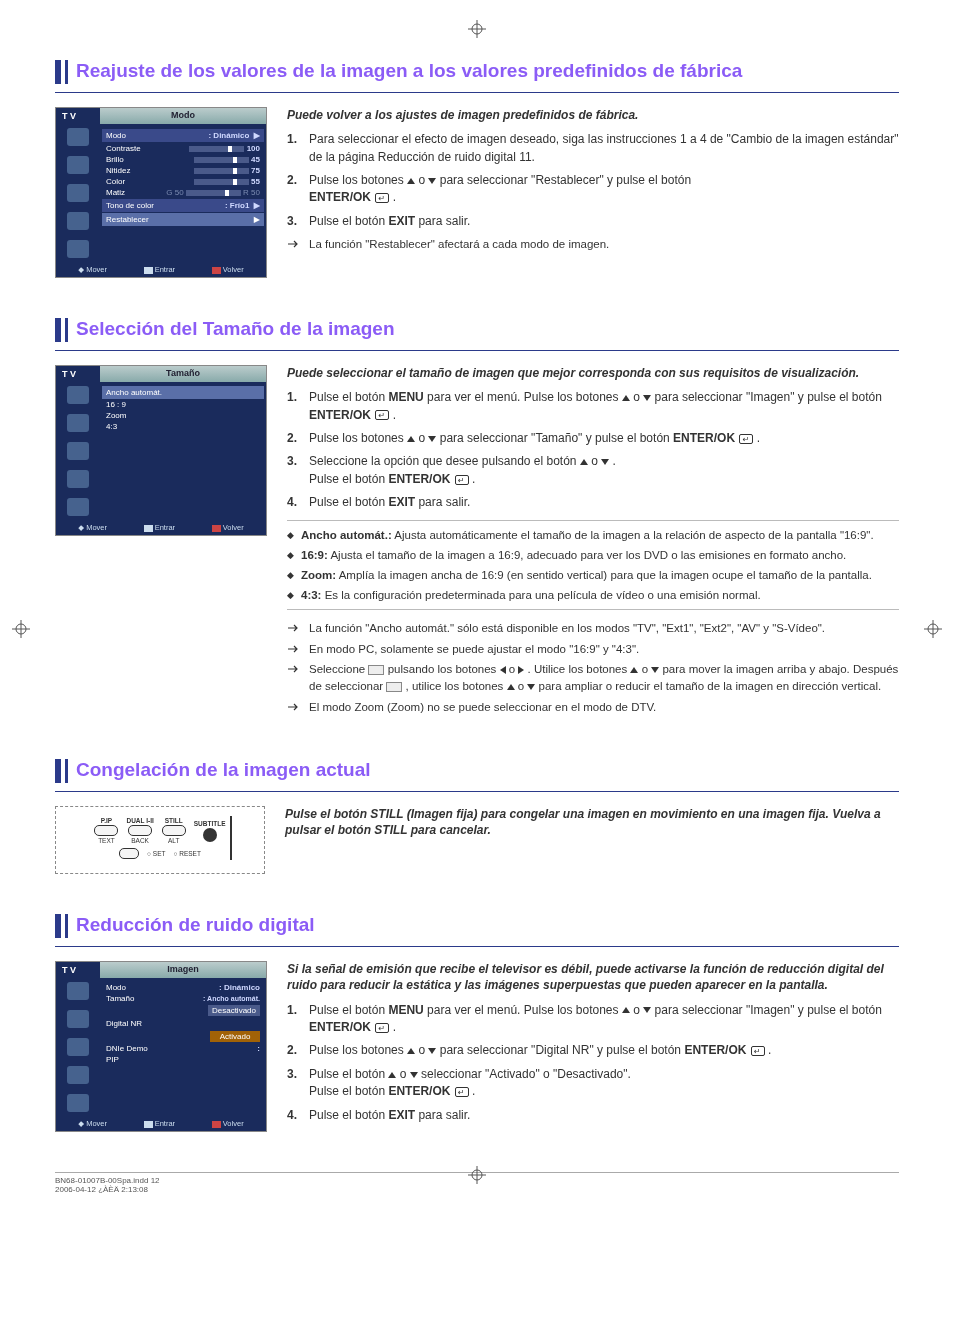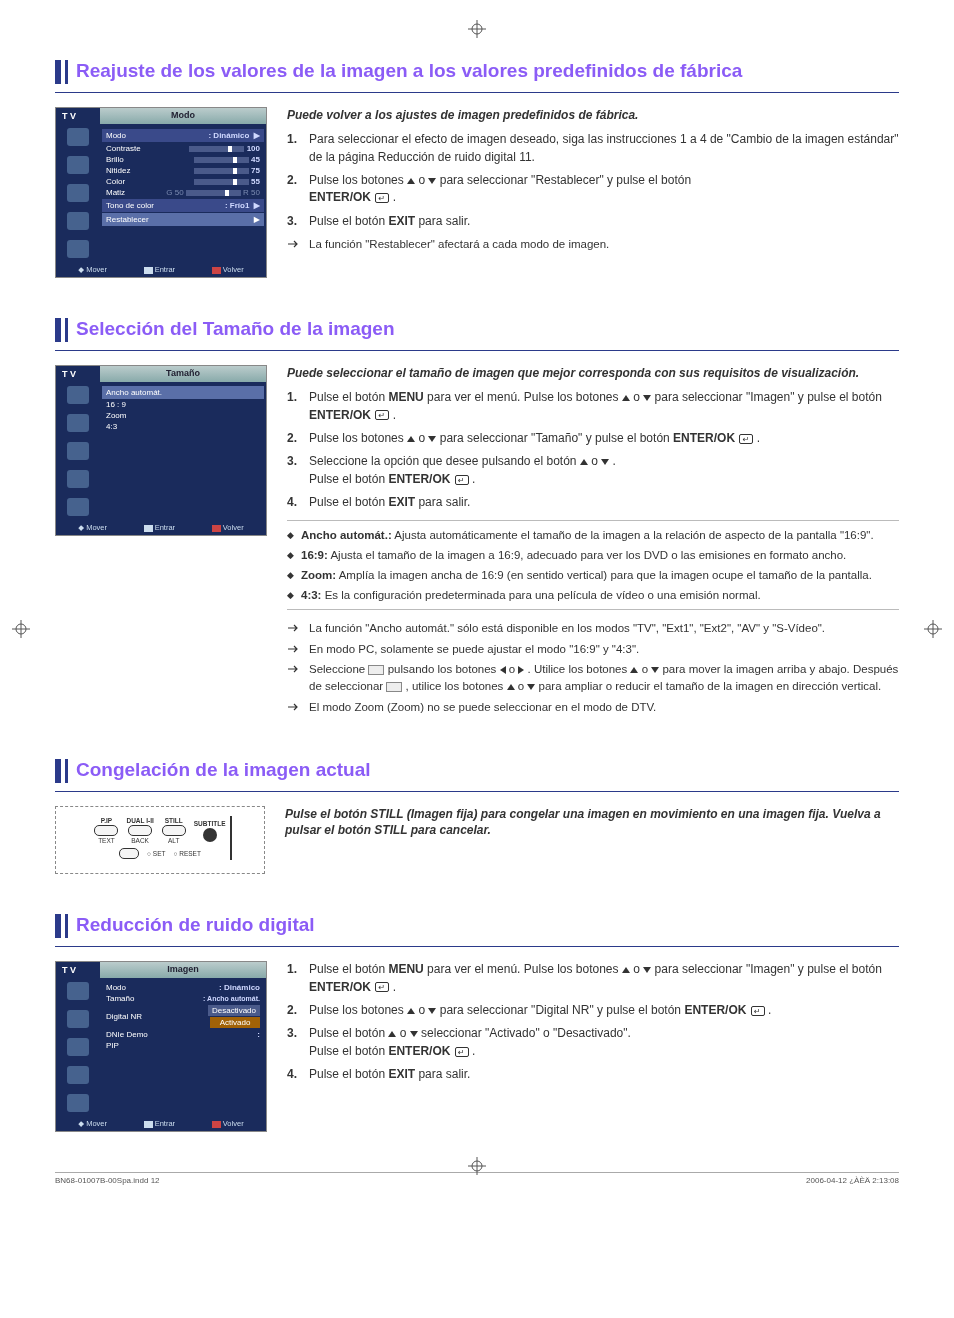--- a/index.html
+++ b/index.html
@@ -69,21 +69,21 @@
   .remote-btn .cap { font-size: 6.5px; font-weight: bold; }
   .remote-btn .oval { width: 24px; height: 11px; border: 1px solid #333; border-radius: 5px; background: #f5f5f5; }
   .remote-btn .sub { font-size: 6.5px; }
   .still-highlight { position: relative; }
   .still-highlight::after { content:""; position:absolute; top:-4px; bottom:-18px; right:-6px; width:2px; background:#333; }
 
   .osd-opt { background:#4a5a8a; color:#fff; padding:1px 4px; font-size:8px; display:inline-block; min-width:50px; text-align:center; }
   .osd-opt.active { background:#a16207; }
 
   .page-num { text-align: center; font-size: 11px; margin-top: 20px; }
-  .footer-line { display: flex; justify-content: space-between; font-size: 8px; color: #555; border-top: 0.5px solid #aaa; padding-top: 3px; margin-top: 40px; }
+  .footer-line { display: flex; justify-content: space-between; font-size: 8px; color: #555; border-top: 0.5px solid #aaa; padding-top: 3px; margin-top: 40px; flex-direction: column; }
 </style>
 </head>
 <body>
 
 <div class="page">
 
   <div class="crop-mark top"><svg viewBox="0 0 18 18">
         <circle cx="9" cy="9" r="5" fill="none" stroke="#555"></circle>
         <line x1="9" y1="0" x2="9" y2="18" stroke="#555"></line>
         <line x1="0" y1="9" x2="18" y2="9" stroke="#555"></line>
@@ -371,41 +371,42 @@
             <div class="osd-row">
                 <span class="lbl">Modo</span>
                 <span class="val">: Dinámico</span>
               </div>
             <div class="osd-row">
                 <span class="lbl">Tamaño</span>
                 <span class="val" style="font-size:7px">: Ancho automát.</span>
               </div>
             <div class="osd-row">
                 <span class="lbl">Digital NR</span>
-                <span style="display:flex;flex-direction:column;gap:1px;align-items:flex-end">
+                <span style="display:flex;flex-direction:column;gap:15px;align-items:flex-end">
                   <span class="osd-opt">Desactivado</span>
                   <span class="osd-opt active">Activado</span>
                 </span>
               </div>
             <div class="osd-row">
                 <span class="lbl">DNIe Demo</span>
                 <span class="val">:</span>
               </div>
             <div class="osd-row">
                 <span class="lbl">PIP</span>
               </div>
           </div>
         </div>
         <div class="osd-footer">
           <span>◆ <span>Mover</span></span>
           <span><span class="ico"></span><span>Entrar</span></span>
           <span><span class="ico" style="background:#c44"></span><span>Volver</span></span>
         </div>
       </div>
       <div class="text-col">
+        <div class="intro">Si la señal de emisión que recibe el televisor es débil, puede activarse la función de reducción digital del ruido para reducir la estática y las imágenes superpuestas que pueden aparecer en la pantalla.</div>
         <ol class="steps">
           <li>
               <span class="num">1.</span>
               <span class="body"><span>Pulse el botón </span><b>MENU</b><span> para ver el menú. Pulse los botones </span><span class="tri-up"></span><span> o </span><span class="tri-down"></span><span> para seleccionar "Imagen" y pulse el botón </span><b>ENTER/OK</b> <span class="enter-ico"></span> .</span>
             </li>
           <li>
               <span class="num">2.</span>
               <span class="body"><span>Pulse los botones </span><span class="tri-up"></span><span> o </span><span class="tri-down"></span><span> para seleccionar "Digital NR" y pulse el botón </span><b>ENTER/OK</b> <span class="enter-ico"></span> .</span>
             </li>
           <li>

